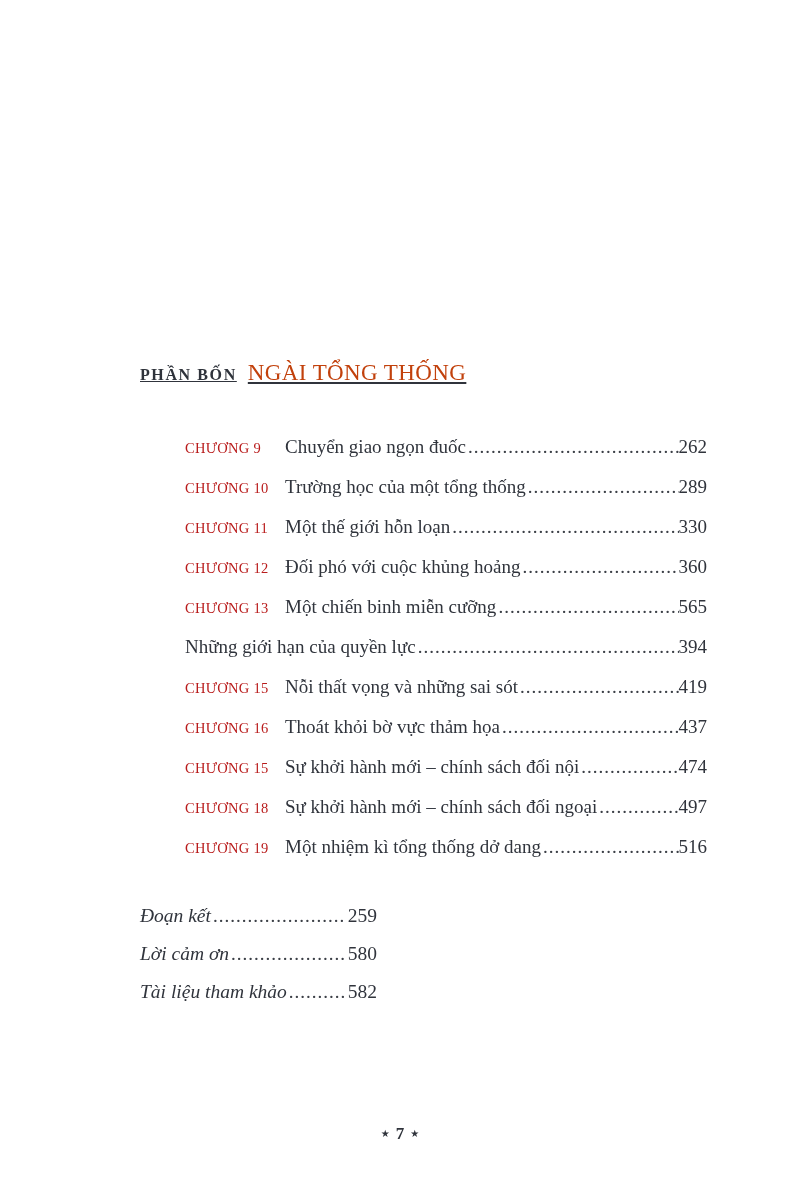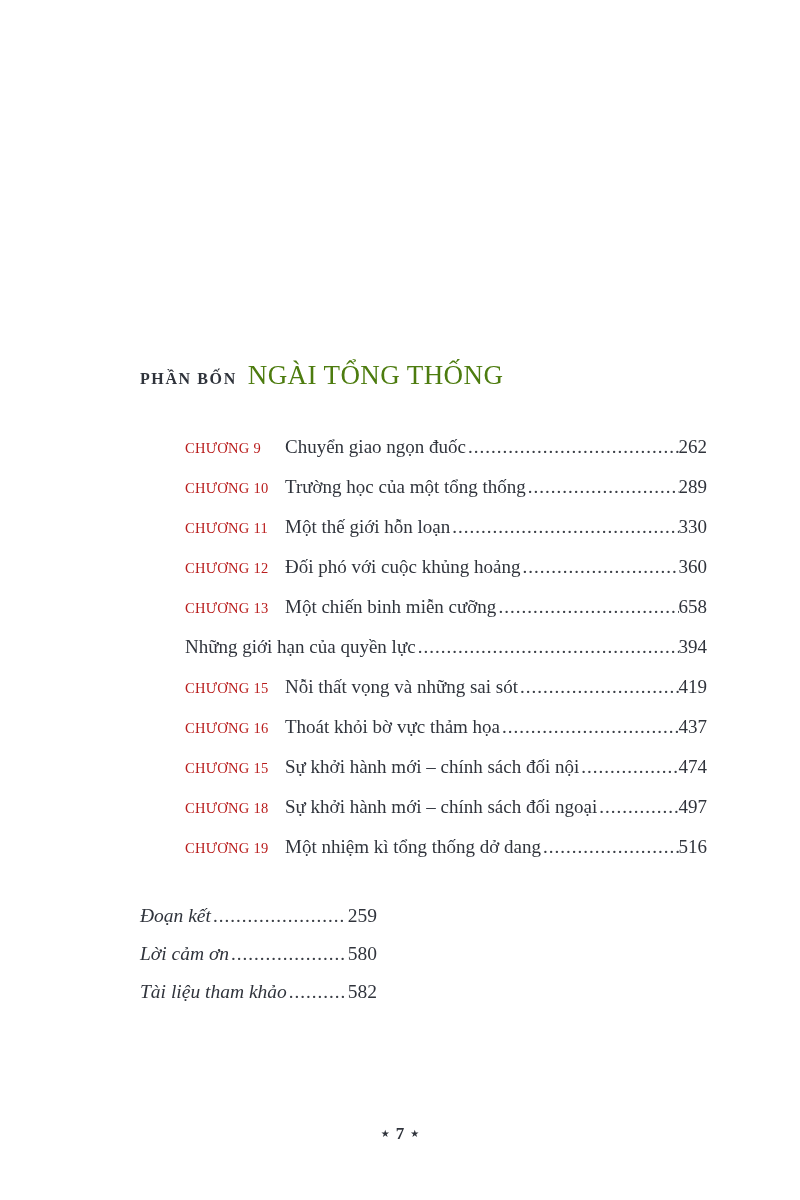--- a/index.html
+++ b/index.html
@@ -19,31 +19,32 @@
 
   
   .part-header {
     position: absolute;
     left: 140px;
     top: 360px;
     display: flex;
     align-items: baseline;
     gap: 11px;
     white-space: nowrap;
+    text-decoration: underline;
   }
   .part-kicker {
     font-size: 16px;
     font-weight: 700;
     letter-spacing: 1.6px;
     color: #2f333b;
   }
   .part-title {
-    font-size: 27px;
+    font-size: 23px;
     letter-spacing: 0.4px;
-    color: #4d7c0f;
+    color: #c2410c;
   }
 
   
   .toc-list {
     position: absolute;
     left: 185px;
     top: 427px;
     width: 522px;
   }
   .toc-row {
@@ -162,21 +163,21 @@
       <div class="toc-row">
         <span class="chap-label">CHƯƠNG 12</span>
         <span class="chap-title">Đối phó với cuộc khủng hoảng </span>
         <span class="dots"></span>
         <span class="chap-page">360</span>
       </div>
       <div class="toc-row">
         <span class="chap-label">CHƯƠNG 13</span>
         <span class="chap-title">Một chiến binh miễn cưỡng</span>
         <span class="dots"></span>
-        <span class="chap-page">658</span>
+        <span class="chap-page">565</span>
       </div>
       <div class="toc-row">
         <span class="chap-title">Những giới hạn của quyền lực </span>
         <span class="dots"></span>
         <span class="chap-page">394</span>
       </div>
       <div class="toc-row">
         <span class="chap-label">CHƯƠNG 15</span>
         <span class="chap-title">Nỗi thất vọng và những sai sót </span>
         <span class="dots"></span>

